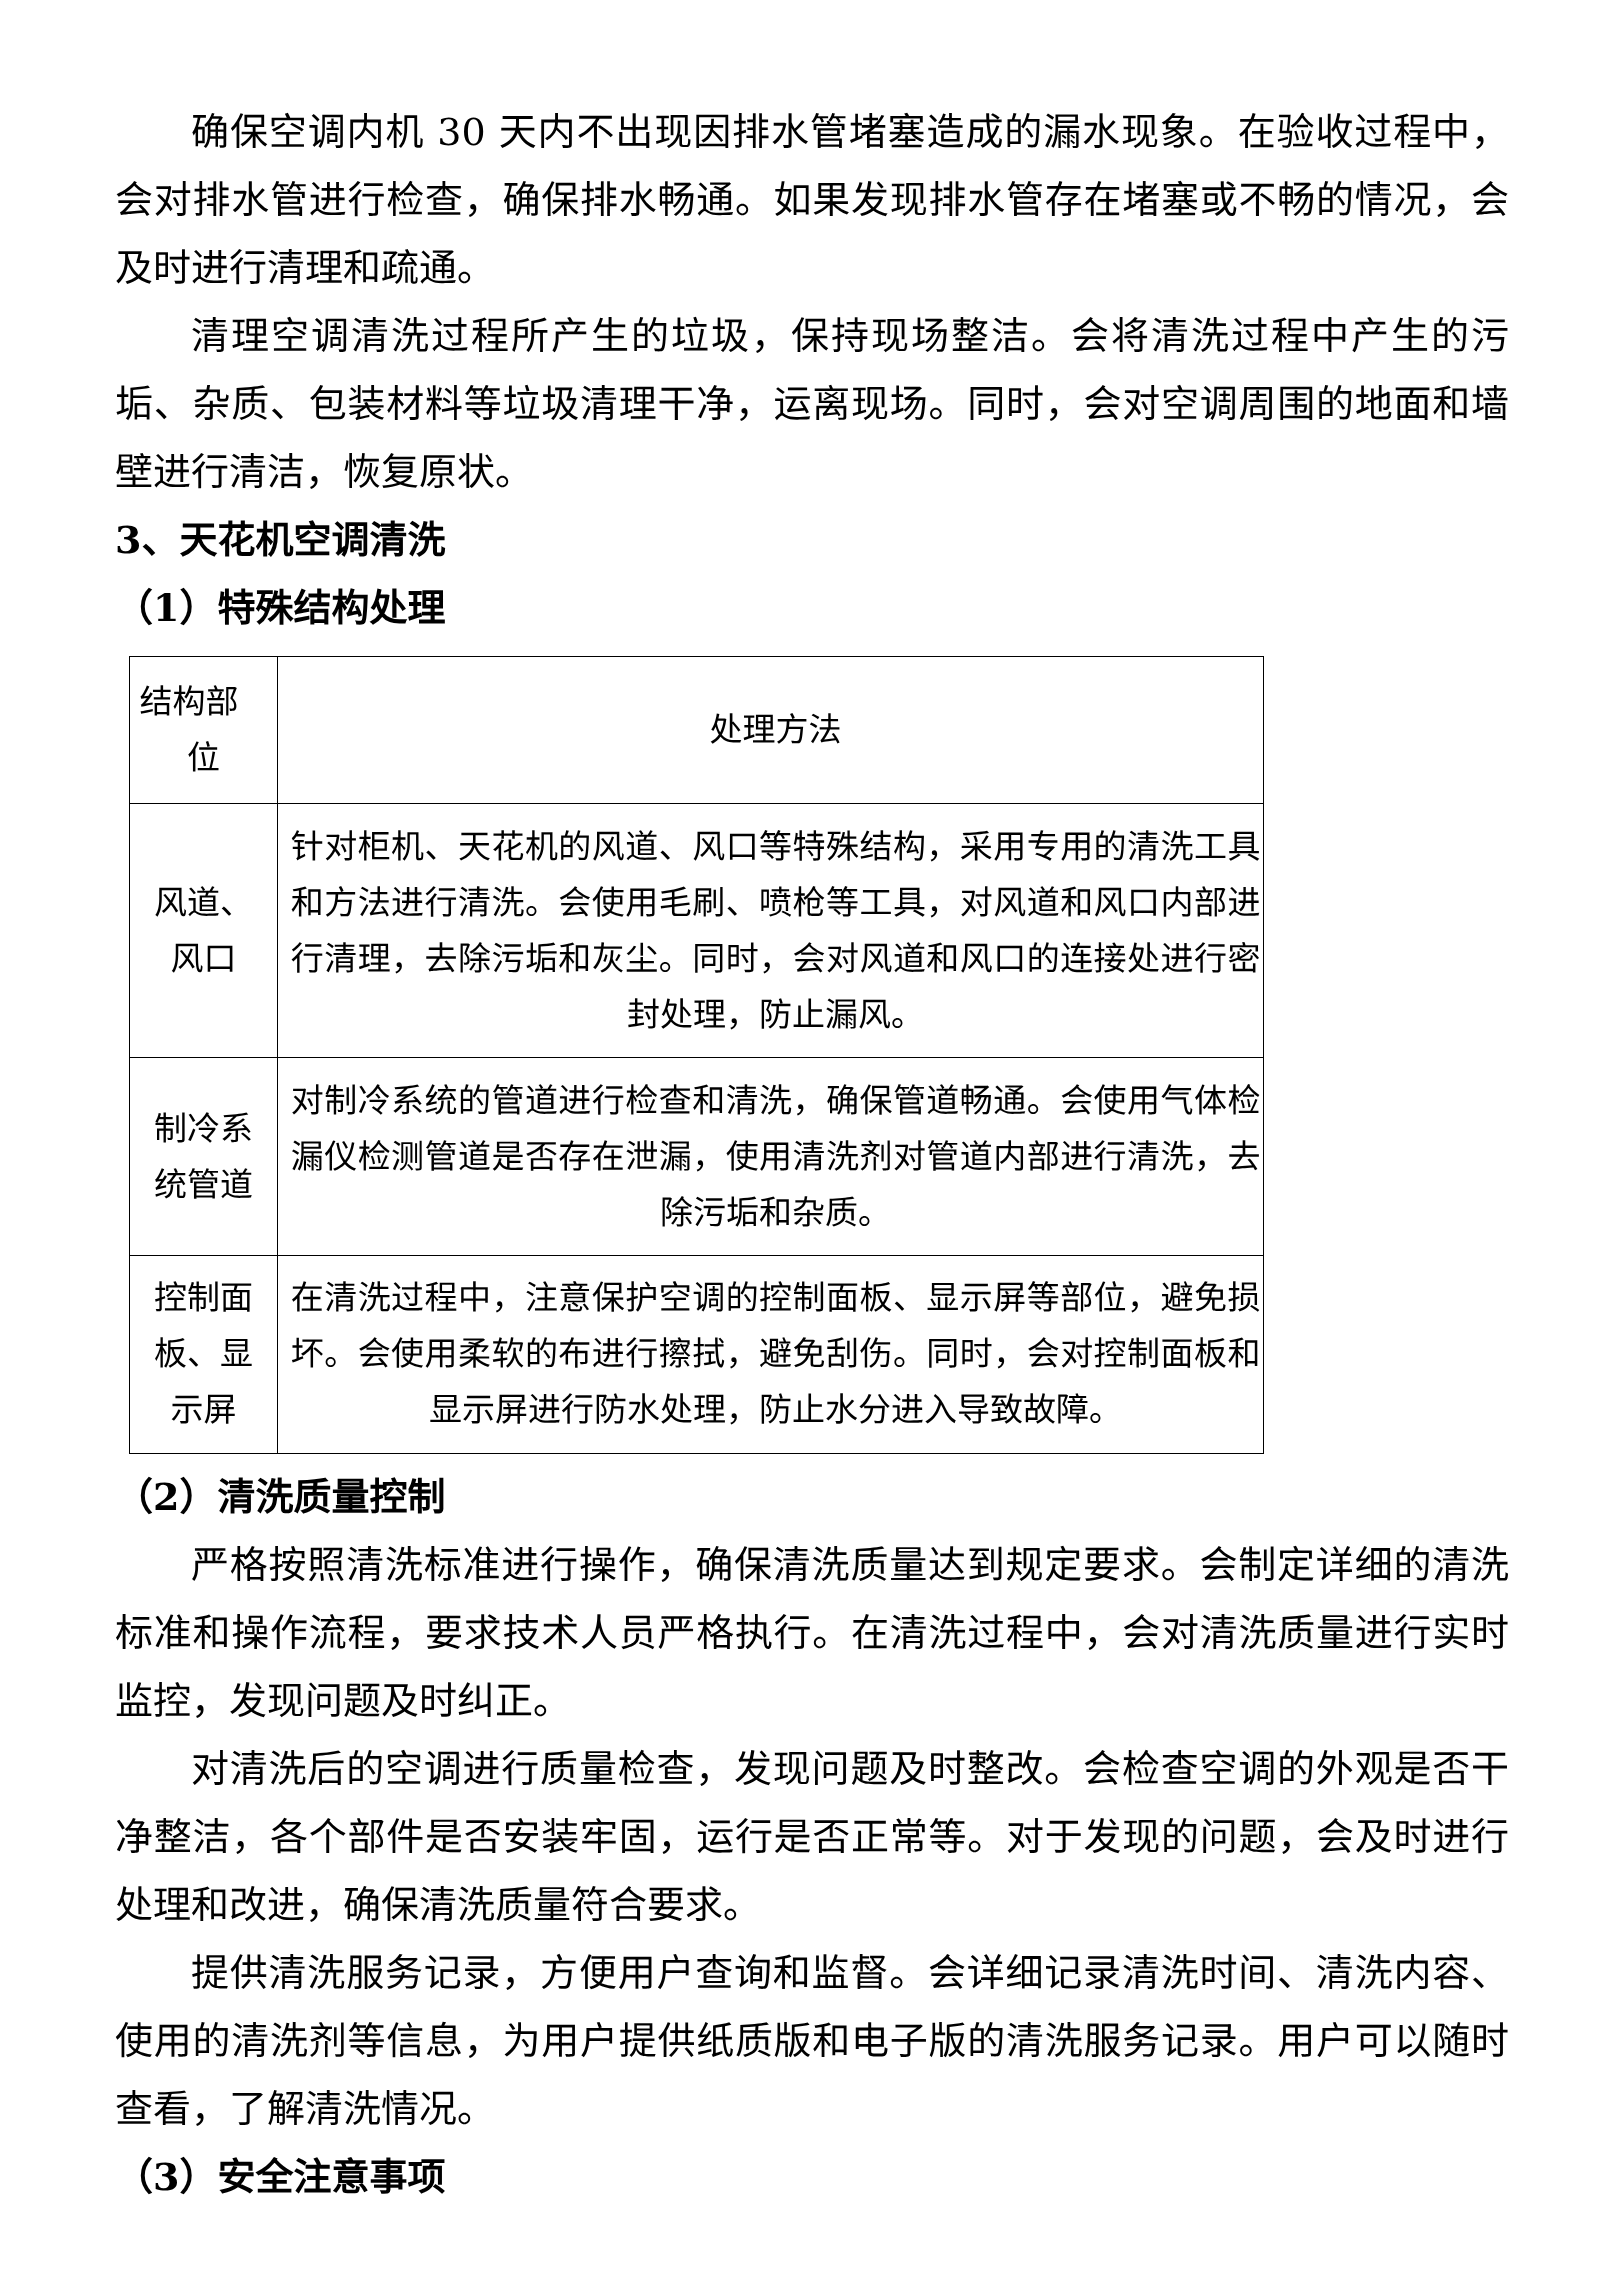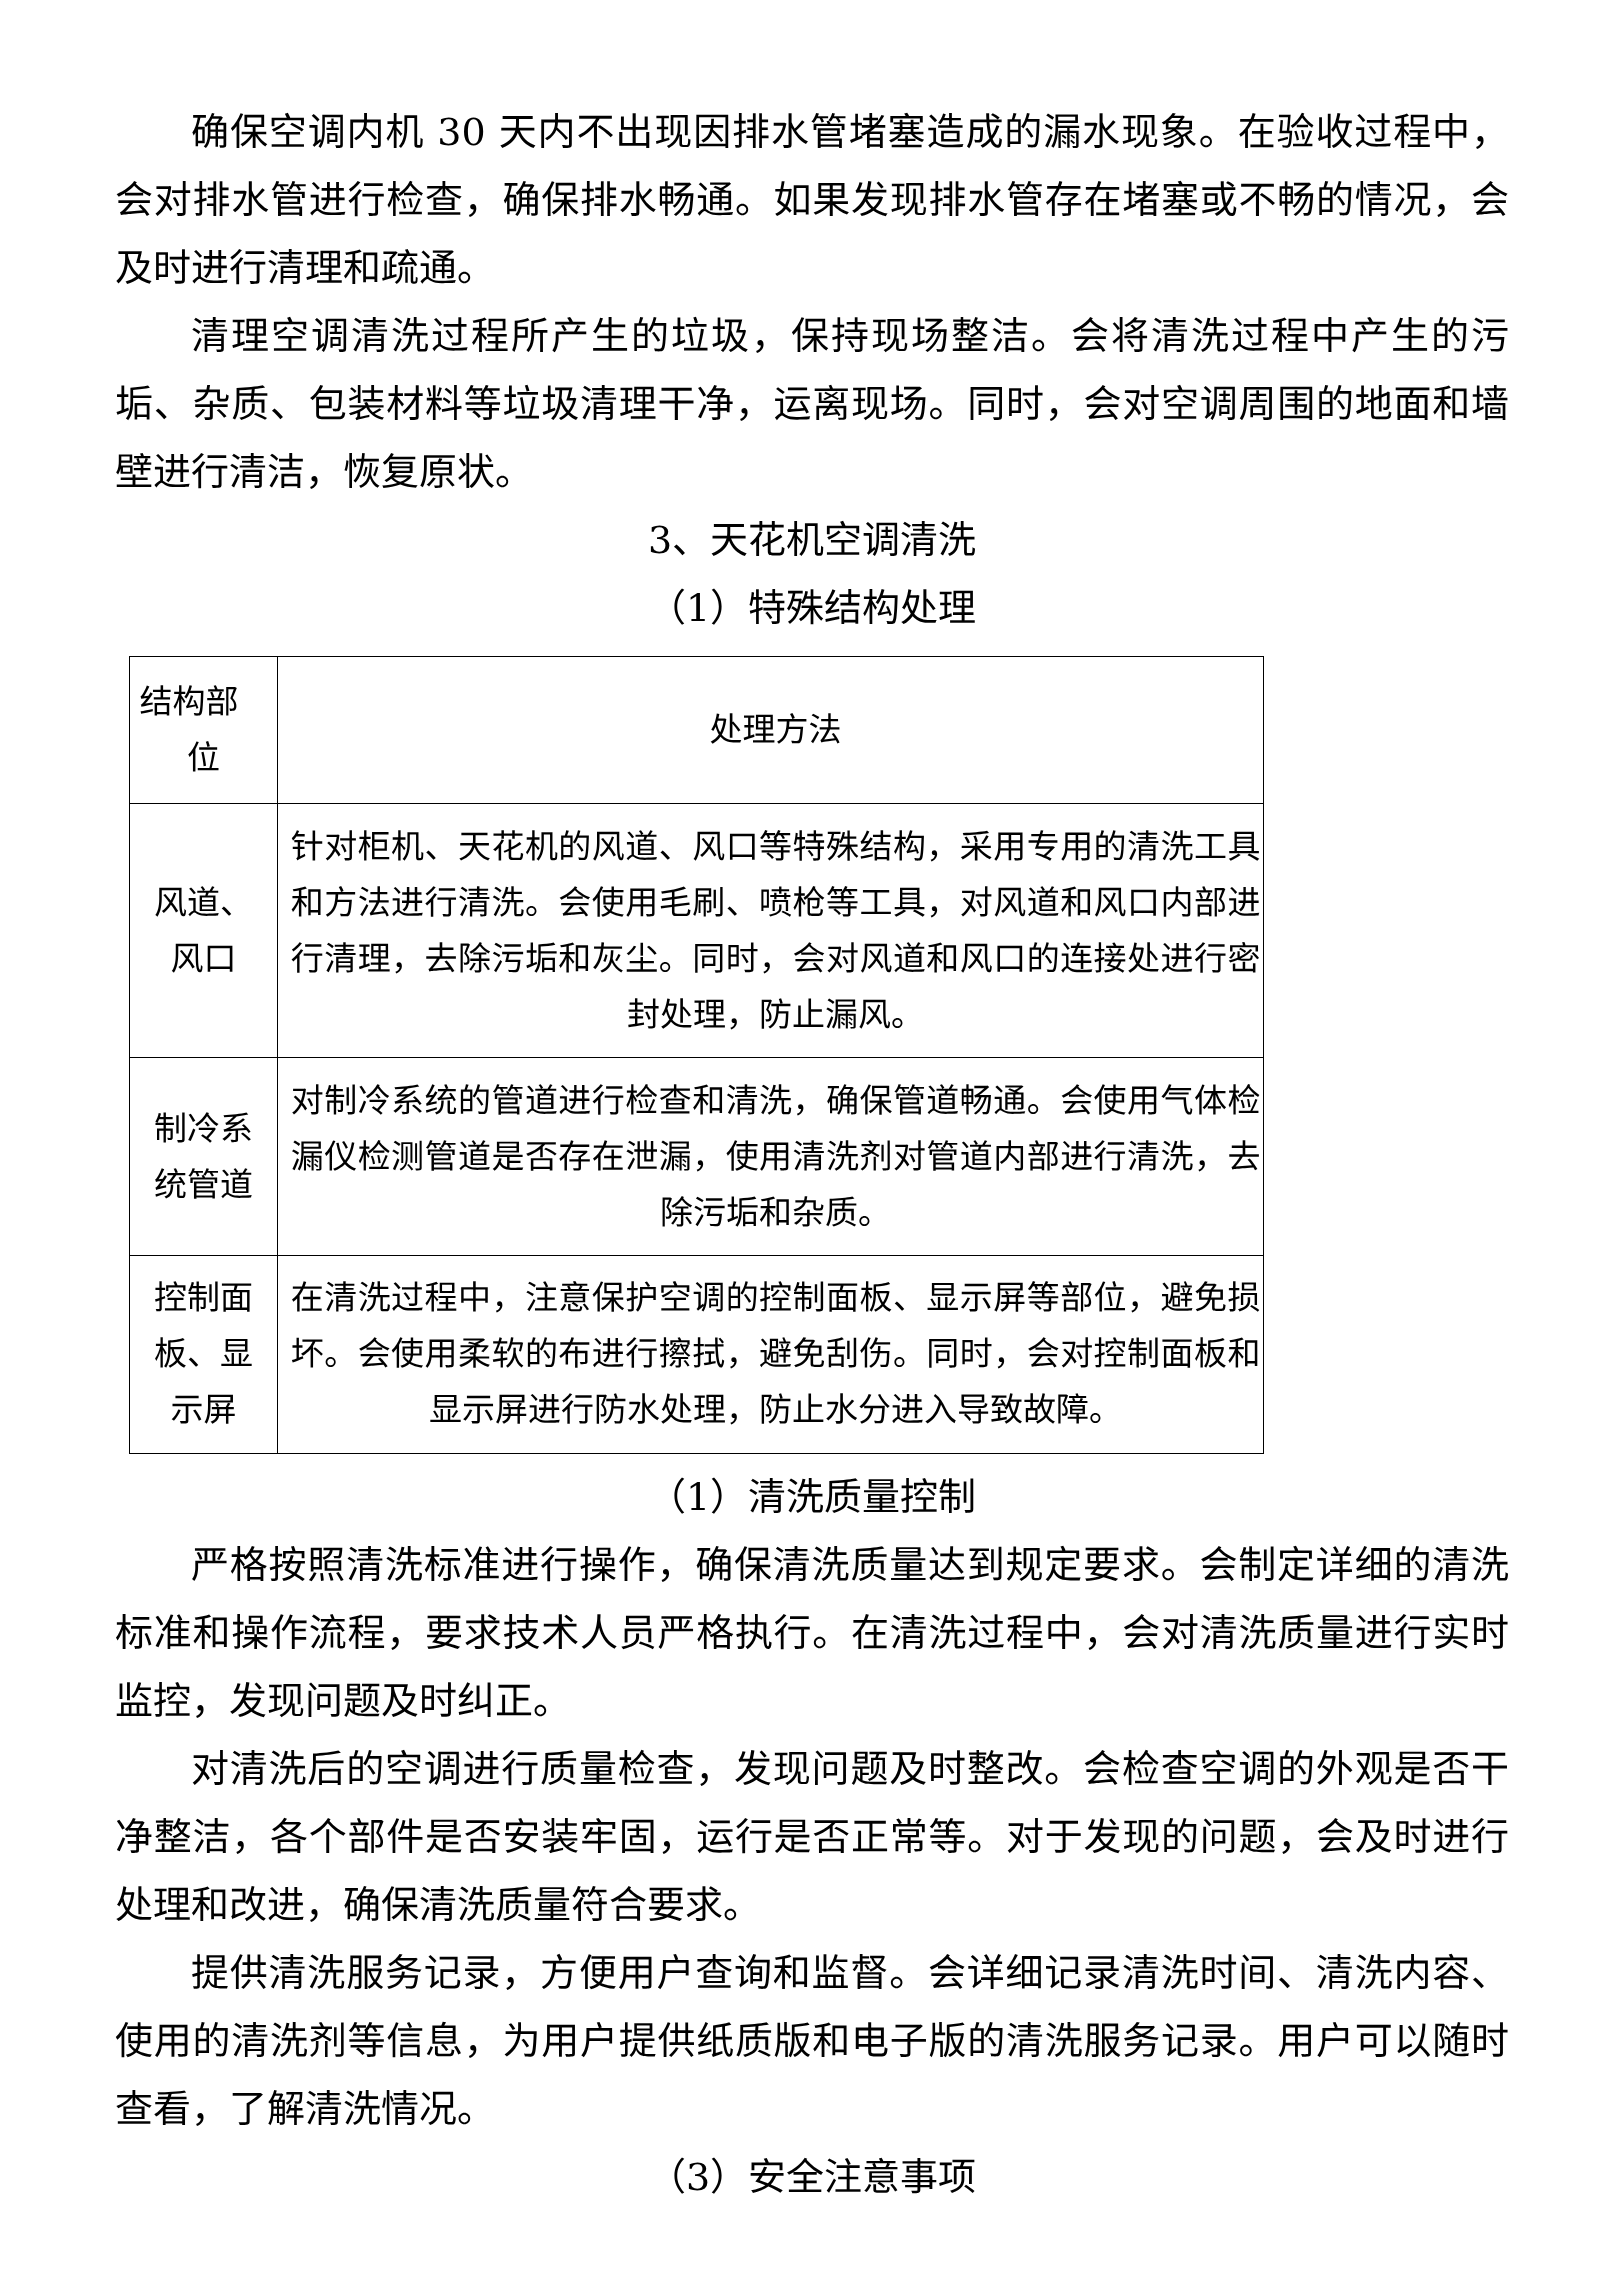--- a/index.html
+++ b/index.html
@@ -35,24 +35,25 @@
     text-justify: inter-ideograph;
     margin: 0 0 0 0;
     text-indent: 2em;
     letter-spacing: 0;
     word-break: break-all;
   }
   
   .line {
     font-size: 38px;
     line-height: 68px;
-    text-align: center;
+    text-align: left;
     margin: 0;
     text-indent: 0;
     word-break: break-all;
+    font-weight: bold;
   }
 
   
   .tbl-wrap {
     margin: 14.4px 0 9.2px 0;
     padding-left: 14.4px;
   }
   table.struct {
     border-collapse: collapse;
     width: 1135px;
@@ -118,21 +119,21 @@
             <td class="c2">对制冷系统的管道进行检查和清洗，确保管道畅通。会使用气体检漏仪检测管道是否存在泄漏，使用清洗剂对管道内部进行清洗，去除污垢和杂质。</td>
           </tr>
           <tr>
             <td class="c1">控制面板、显示屏</td>
             <td class="c2">在清洗过程中，注意保护空调的控制面板、显示屏等部位，避免损坏。会使用柔软的布进行擦拭，避免刮伤。同时，会对控制面板和显示屏进行防水处理，防止水分进入导致故障。</td>
           </tr>
         </tbody>
       </table>
     </div>
 
-    <p class="line">（1）清洗质量控制</p>
+    <p class="line">（2）清洗质量控制</p>
 
     <p class="para">严格按照清洗标准进行操作，确保清洗质量达到规定要求。会制定详细的清洗标准和操作流程，要求技术人员严格执行。在清洗过程中，会对清洗质量进行实时监控，发现问题及时纠正。</p>
 
     <p class="para">对清洗后的空调进行质量检查，发现问题及时整改。会检查空调的外观是否干净整洁，各个部件是否安装牢固，运行是否正常等。对于发现的问题，会及时进行处理和改进，确保清洗质量符合要求。</p>
 
     <p class="para">提供清洗服务记录，方便用户查询和监督。会详细记录清洗时间、清洗内容、使用的清洗剂等信息，为用户提供纸质版和电子版的清洗服务记录。用户可以随时查看，了解清洗情况。</p>
 
     <p class="line">（3）安全注意事项</p>
 
   </div>

